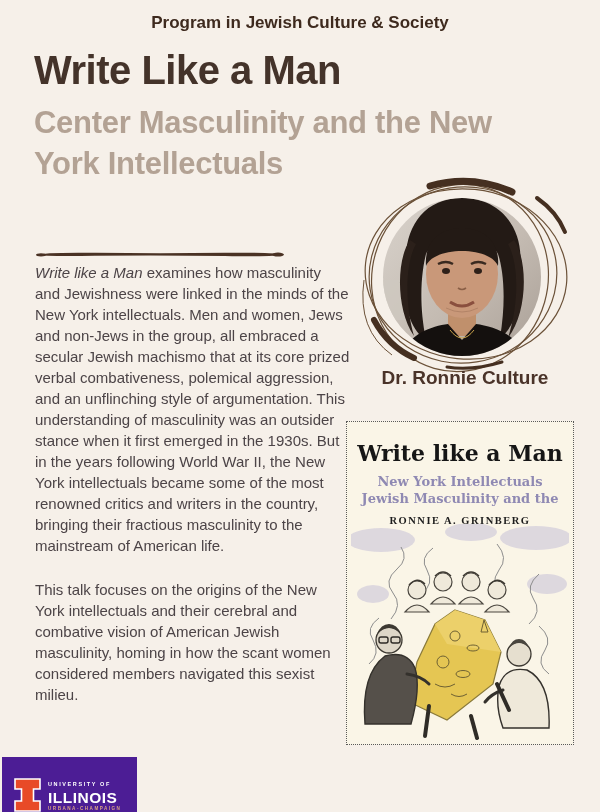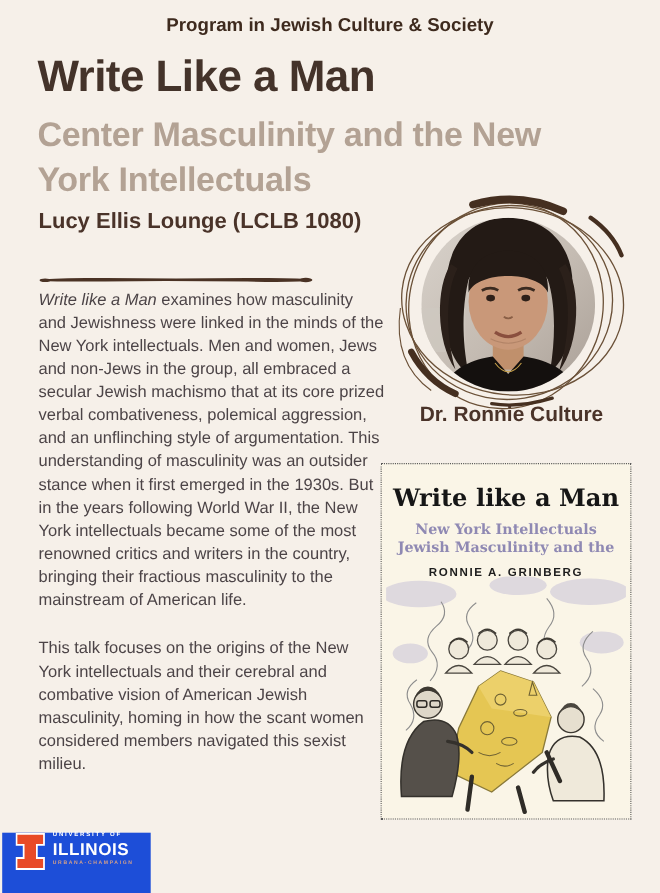--- a/index.html
+++ b/index.html
@@ -51,28 +51,28 @@
   }
   .book-title{
     margin-top:18px;font-family:"DejaVu Serif",serif;font-weight:bold;
     font-size:22px;color:#161616;
   }
   .book-subtitle{
     margin-top:7px;font-family:"DejaVu Serif",serif;font-weight:bold;
     font-size:13px;line-height:17px;color:#8f89b3;
   }
   .book-author{
-    margin-top:8px;font-family:Liberation Sans, sans-serif;font-weight:bold;
+    margin-top:8px;font-family:Liberation Serif, serif;font-weight:bold;
     font-size:10.5px;letter-spacing:1.5px;color:#1d1d1d;
   }
   .book-art{position:absolute;left:4px;top:102px;}
   
   .footer-bar{
     position:absolute;left:2px;top:757px;width:135px;height:55px;
-    background:#1d4ed8;display:flex;align-items:flex-start;
+    background:#4c1d95;display:flex;align-items:flex-end;
   }
   .block-i{margin-left:12px;flex:0 0 auto;}
   .univ-text{margin-left:7px;color:#ffffff;line-height:1;}
   .univ-line1{font-size:5.5px;font-weight:bold;letter-spacing:1.6px;}
   .univ-line2{font-size:15.5px;font-weight:bold;letter-spacing:0.5px;margin-top:2px;}
   .univ-line3{font-size:4.6px;font-weight:bold;letter-spacing:1.5px;color:#d8a287;margin-top:2px;}
   .cosponsor{
     position:absolute;left:137px;top:757px;width:463px;height:55px;
     display:flex;align-items:center;justify-content:center;
     font-size:15px;color:#3b3b3b;
@@ -82,21 +82,20 @@
 <body>
 
 <div class="page">
 
   <div class="program">Program in Jewish Culture &amp; Society</div>
 
   <div class="title">Write Like a Man</div>
   <div class="subtitle">Center Masculinity and the New York Intellectuals</div>
 
   <div class="event">
-    <div>Lucy Ellis Lounge (LCLB 1080)</div>
   </div>
 
   <svg class="divider" width="250" height="16" viewBox="0 0 250 16">
     <path d="M2 9 Q 8 6.2 60 6.8 Q 125 7.6 190 6.8 Q 240 6.2 248 8.6 Q 240 11 190 10 Q 125 9.2 60 9.8 Q 10 10.4 2 9 Z" fill="#4a3224"></path>
     <ellipse cx="6" cy="8.8" rx="5" ry="1.6" fill="#4a3224"></ellipse>
     <ellipse cx="243" cy="8.6" rx="6" ry="2" fill="#4a3224"></ellipse>
   </svg>
 
   <div class="body-col">
     <p><em>Write like a Man</em><span> examines how masculinity and Jewishness were linked in the minds of the New York intellectuals. Men and women, Jews and non-Jews in the group, all embraced a secular Jewish machismo that at its core prized verbal combativeness, polemical aggression, and an unflinching style of argumentation. This understanding of masculinity was an outsider stance when it first emerged in the 1930s. But in the years following World War II, the New York intellectuals became some of the most renowned critics and writers in the country, bringing their fractious masculinity to the mainstream of American life.</span></p>

